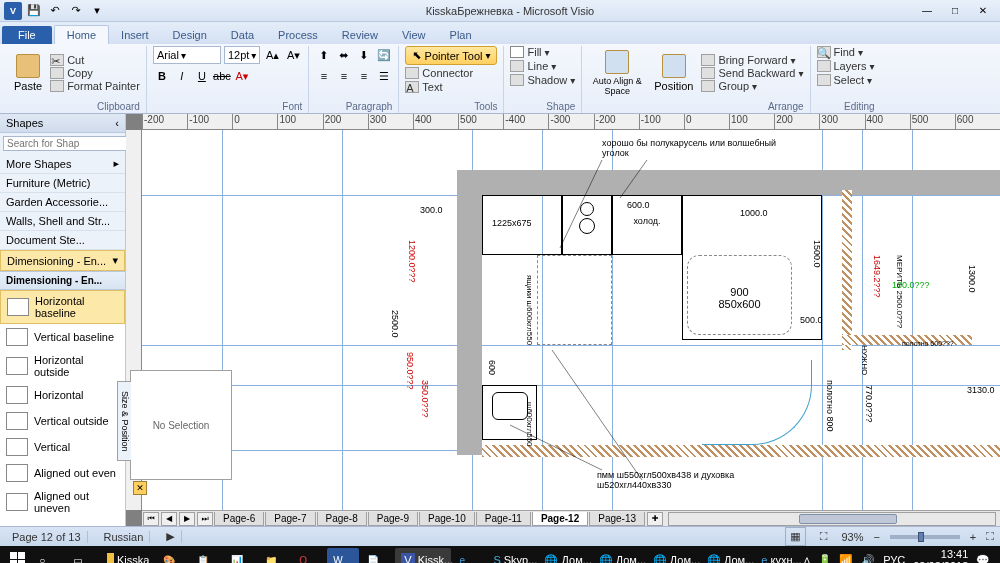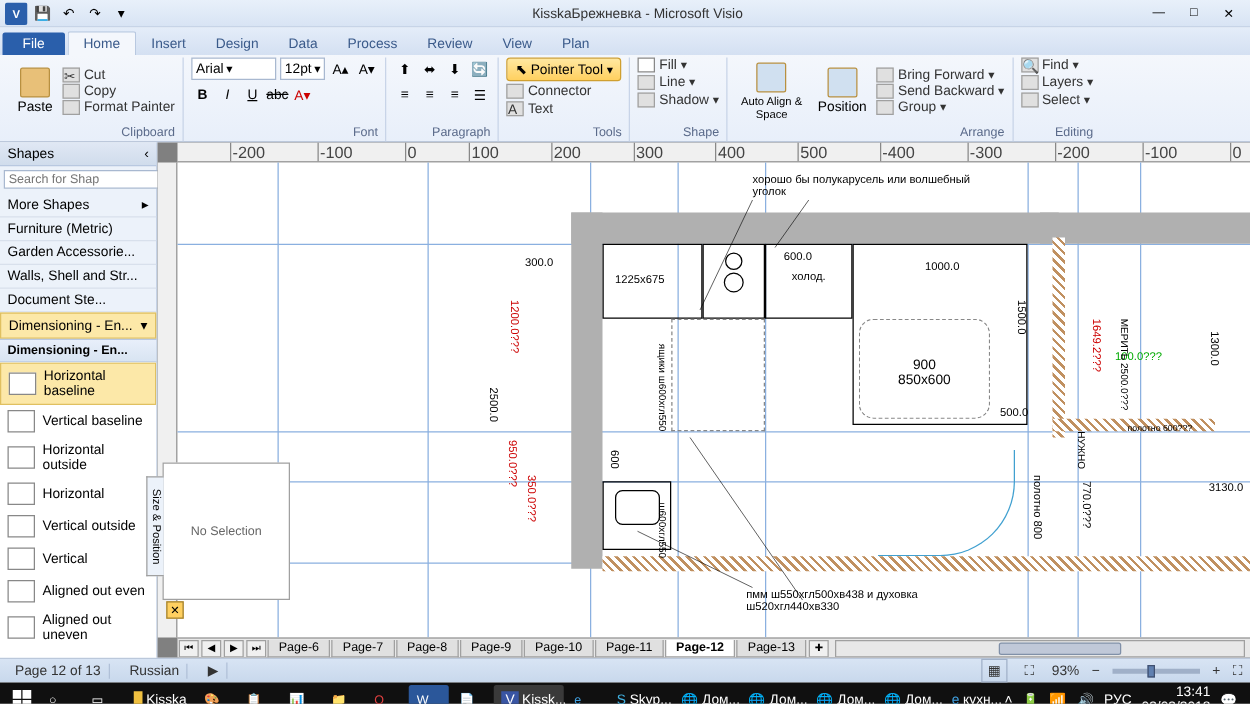--- a/index.html
+++ b/index.html
@@ -47,21 +47,21 @@
 .stencil-hdr { background: linear-gradient(#e8effa,#d8e4f2); padding: 3px 6px; font-size: 10px; font-weight: bold; border-top: 1px solid #b8c8e0; border-bottom: 1px solid #b8c8e0; }
 .shape-list { flex: 1; overflow: auto; background: #fff; }
 .shape-item { display: flex; align-items: center; gap: 6px; padding: 4px 6px; font-size: 10px; }
 .shape-item.sel { background: #fce8a8; border: 1px solid #e0c060; }
 .shape-thumb { width: 22px; height: 18px; border: 1px solid #888; background: #fff; flex-shrink: 0; }
 
 
 .canvas-wrap { flex: 1; position: relative; background: #808080; overflow: hidden; }
 .ruler-h { position: absolute; top: 0; left: 16px; right: 0; height: 16px; background: #f0f0f0; border-bottom: 1px solid #888; font-size: 8px; display: flex; }
 .ruler-v { position: absolute; top: 16px; left: 0; width: 16px; bottom: 16px; background: #f0f0f0; border-right: 1px solid #888; }
-.ruler-tick { flex: 1; border-left: 1px solid #888; padding-left: 1px; font-size: 13px; color: #444; margin-left: 42px; }
+.ruler-tick { flex: 1; border-left: 1px solid #888; padding-left: 1px; font-size: 10px; color: #444; }
 .canvas { position: absolute; top: 16px; left: 16px; right: 0; bottom: 16px; background: #fff; }
 
 
 .sizepos { position: absolute; left: 130px; top: 370px; width: 102px; height: 110px; background: #fff; border: 1px solid #a0a0a0; z-index: 5; }
 .sizepos-tab { position: absolute; left: -14px; top: 10px; width: 14px; height: 80px; background: #ecf2fa; border: 1px solid #a0a0a0; border-right: none; writing-mode: vertical-rl; text-align: center; font-size: 9px; padding: 4px 1px; }
 .sizepos-body { padding: 8px; text-align: center; color: #666; font-size: 10px; display: flex; align-items: center; justify-content: center; height: 100%; }
 .sizepos-close { position: absolute; bottom: -16px; left: 2px; width: 14px; height: 14px; background: #ffd060; border: 1px solid #a08030; display: flex; align-items: center; justify-content: center; font-size: 9px; }
 
 
 .page-tabs { position: absolute; bottom: 0; left: 16px; right: 0; height: 16px; background: #e8e8e8; display: flex; align-items: center; border-top: 1px solid #a0a0a0; }
@@ -370,21 +370,21 @@
       <div style="position:absolute;left:340px;top:255px;width:55px;height:55px;border:1px solid #000">
         <div style="width:36px;height:28px;border:1px solid #000;border-radius:6px;margin:6px auto"></div>
       </div>
       <div style="position:absolute;left:560px;top:230px;width:110px;height:85px;border:1px solid #40a0d0;border-radius:0 0 60px 0;border-left:none;border-top:none"></div>
 
       <div class="dim-text" style="left:460px;top:8px;width:200px">хорошо бы полукарусель или волшебный уголок</div>
       <div class="dim-text" style="left:455px;top:340px;width:200px">пмм ш550хгл500хв438 и духовка ш520хгл440хв330</div>
       <div class="dim-text" style="left:350px;top:88px">1225x675</div>
       <div class="dim-text" style="left:485px;top:70px">600.0</div>
       <div class="dim-text" style="left:598px;top:78px">1000.0</div>
-      <div class="dim-text" style="left:658px;top:195px">500.0</div>
+      <div class="dim-text" style="left:658px;top:185px">500.0</div>
       <div class="dim-text" style="left:278px;top:75px">300.0</div>
       <div class="dim-text" style="left:248px;top:180px;writing-mode:vertical-rl">2500.0</div>
       <div class="dim-text dim-red" style="left:265px;top:110px;writing-mode:vertical-rl">1200.0???</div>
       <div class="dim-text dim-red" style="left:263px;top:222px;writing-mode:vertical-rl">950.0???</div>
       <div class="dim-text dim-red" style="left:278px;top:250px;writing-mode:vertical-rl">350.0???</div>
       <div class="dim-text" style="left:345px;top:230px;writing-mode:vertical-rl">600</div>
       <div class="dim-text" style="left:383px;top:145px;writing-mode:vertical-rl;font-size:8px">ящики ш600хгл550</div>
       <div class="dim-text" style="left:383px;top:272px;writing-mode:vertical-rl;font-size:8px">ш600хгл550</div>
       <div class="dim-text" style="left:670px;top:110px;writing-mode:vertical-rl">1500.0</div>
       <div class="dim-text dim-red" style="left:730px;top:125px;writing-mode:vertical-rl">1649.2???</div>

